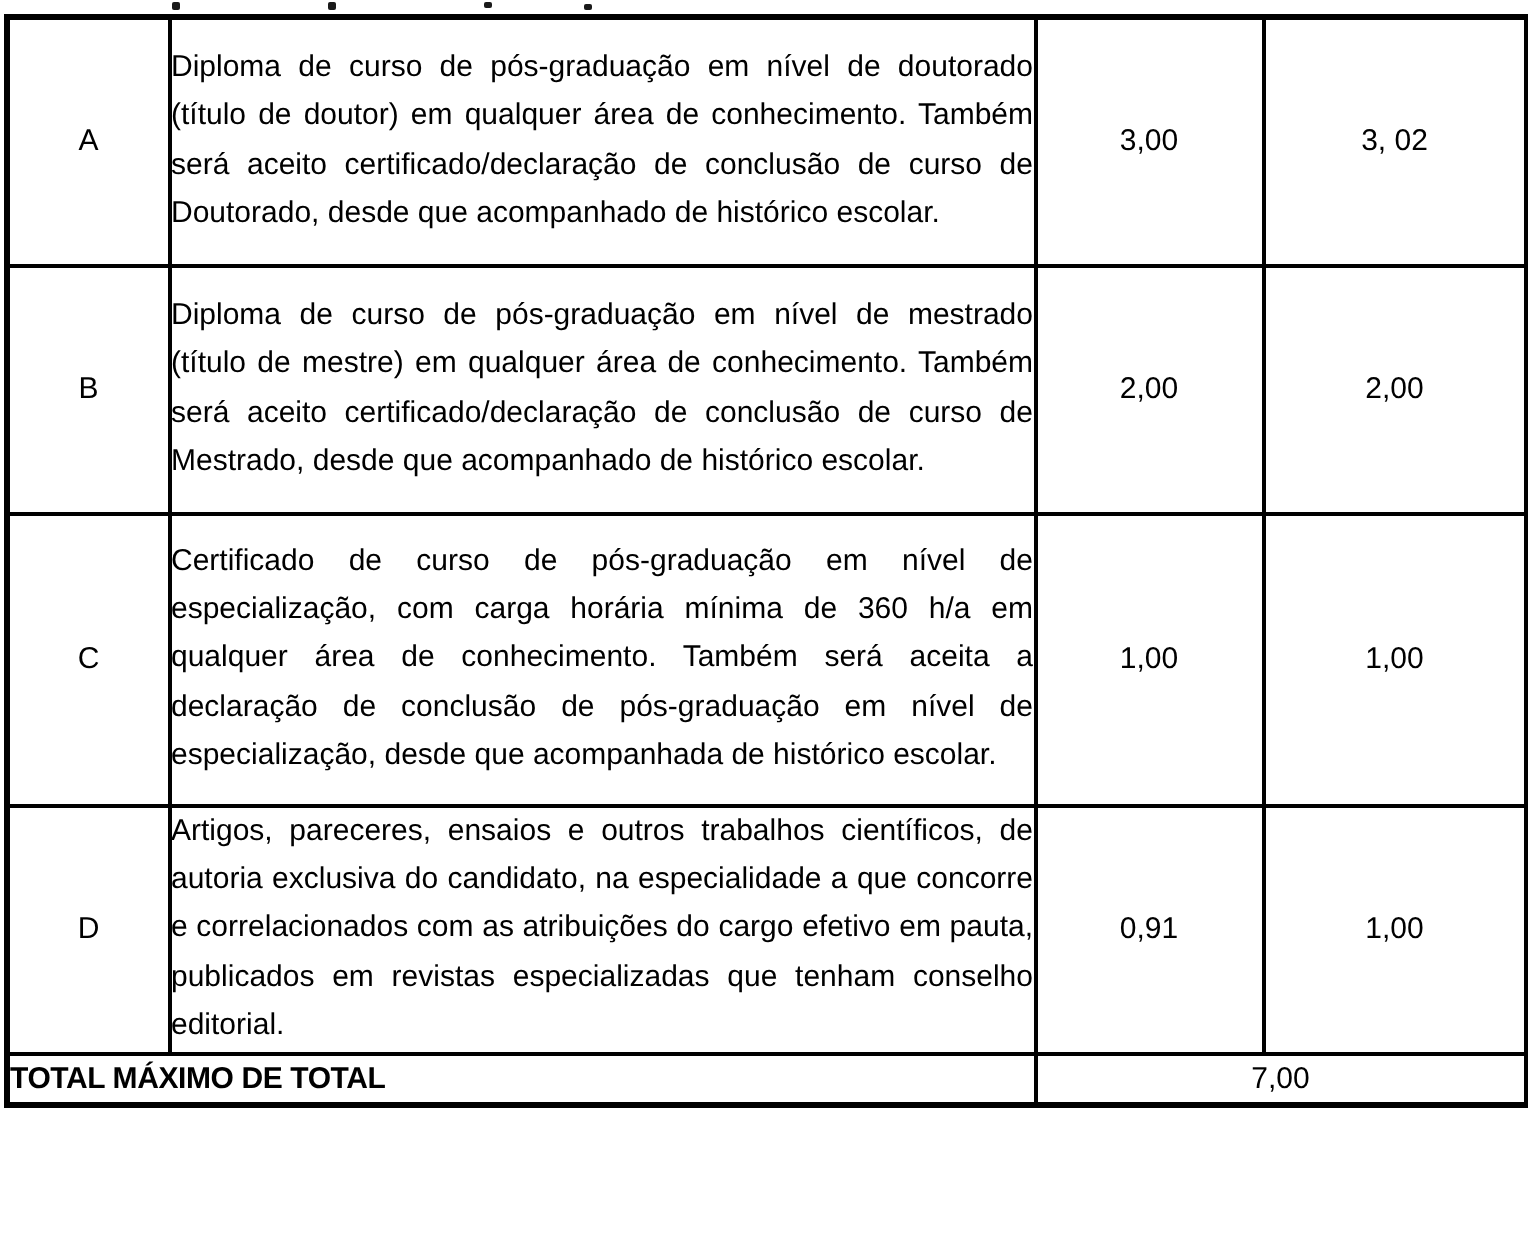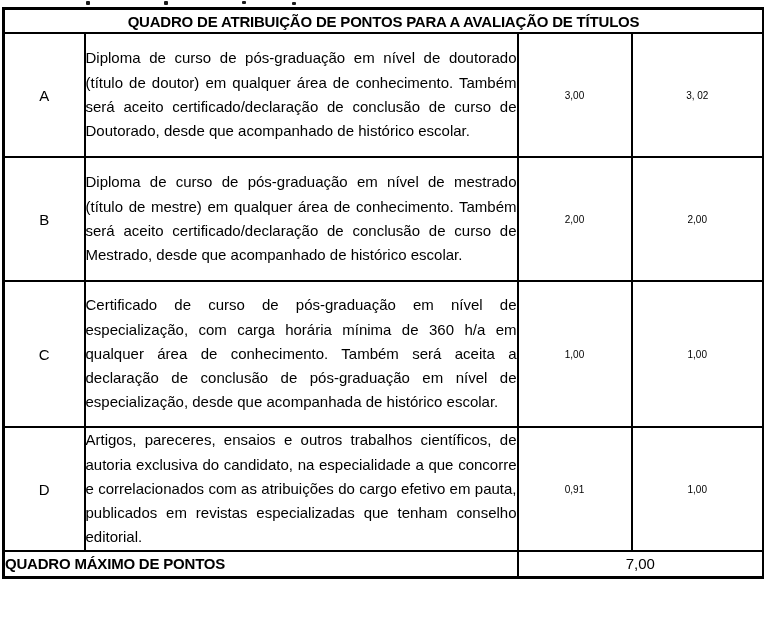--- a/index.html
+++ b/index.html
@@ -69,21 +69,21 @@
   }
   .desc-cell {
     font-size: 15px;
     line-height: 24.3px;
     text-align: justify;
     vertical-align: top;
     padding: 2px 5px 2px 7px;
     margin-top: 17px;
   }
   .value-cell {
-    font-size: 10px;
+    font-size: 15px;
     text-align: center;
     vertical-align: middle;
   }
   .row-a, .row-b, .row-d { height: 124px; }
   .row-c { height: 146px; }
   .total-row { height: 26px; }
   .total-label {
     font-weight: bold;
     font-size: 15px;
     text-align: left;
@@ -108,23 +108,20 @@
 
   <table class="quadro">
     <colgroup>
       <col style="width:81px">
       <col style="width:433px">
       <col style="width:114px">
       <col style="width:132px">
     </colgroup>
 
     <tbody>
-        <tr>
-      <th class="title-cell" colspan="4">QUADRO DE ATRIBUIÇÃO DE PONTOS PARA A AVALIAÇÃO DE TÍTULOS</th>
-    </tr>
 
 
     <tr class="row-a">
       <td class="alinea-cell">A</td>
       <td class="desc-cell">Diploma de curso de pós-graduação em nível de doutorado (título de doutor) em qualquer área de conhecimento. Também será aceito certificado/declaração de conclusão de curso de Doutorado, desde que acompanhado de histórico escolar.</td>
       <td class="value-cell">3,00</td>
       <td class="value-cell">3, 02</td>
     </tr>
 
     <tr class="row-b">
@@ -142,19 +139,19 @@
     </tr>
 
     <tr class="row-d">
       <td class="alinea-cell">D</td>
       <td class="desc-cell">Artigos, pareceres, ensaios e outros trabalhos científicos, de autoria exclusiva do candidato, na especialidade a que concorre e correlacionados com as atribuições do cargo efetivo em pauta, publicados em revistas especializadas que tenham conselho editorial.</td>
       <td class="value-cell">0,91</td>
       <td class="value-cell">1,00</td>
     </tr>
 
     <tr class="total-row">
-      <td class="total-label" colspan="2">QUADRO MÁXIMO DE PONTOS</td>
+      <td class="total-label" colspan="2">TOTAL MÁXIMO DE TOTAL</td>
       <td class="total-value" colspan="2">7,00</td>
     </tr>
   </tbody>
     </table>
 
 </div>
 
 </body></html>

